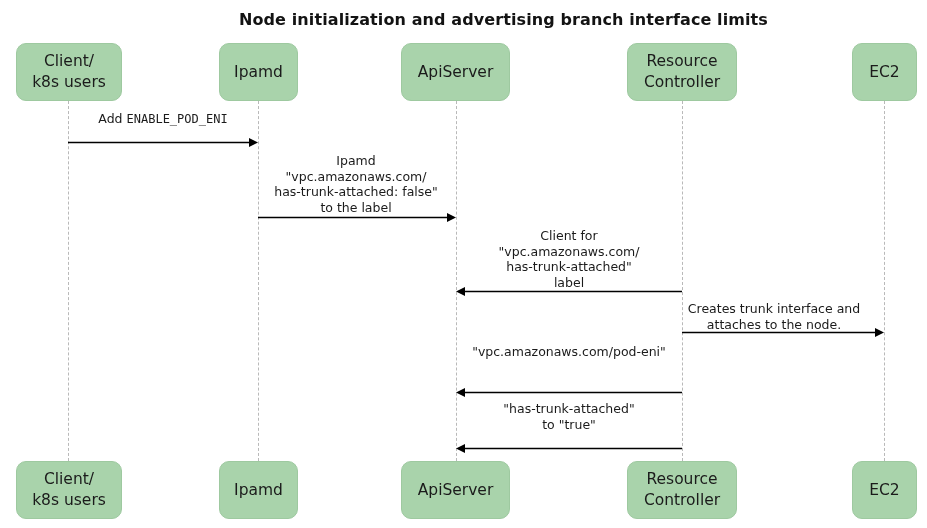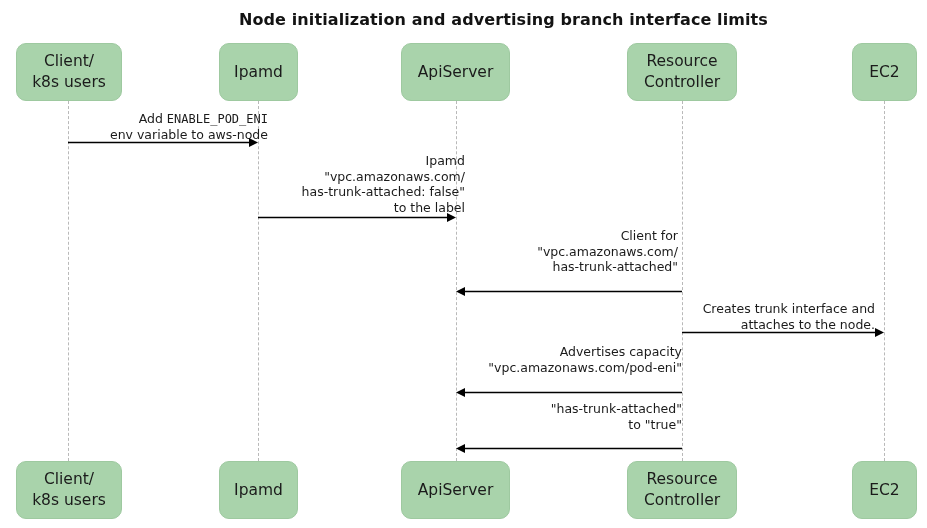--- a/index.html
+++ b/index.html
@@ -49,21 +49,21 @@
     font-size: 15.5px;
     line-height: 1.35;
     padding: 2px 4px;
   }
   .participant-label {
     display: block;
     white-space: pre-line;
   }
   .msg-label {
     position: absolute;
-    text-align: right;
+    text-align: center;
     font-size: 12.5px;
     line-height: 1.25;
     color: #1b1b1b;
     white-space: pre-line;
   }
   .msg-label .mono {
     font-family: "DejaVu Sans Mono", "Liberation Mono", monospace;
     font-size: 12px;
   }
   .msg-arrow {
@@ -83,49 +83,49 @@
   <div id="diagram-title">Node initialization and advertising branch interface limits</div>
 
   <div id="lifelines-layer">
       <div class="lifeline" style="left: 68px; top: 101px; height: 360px;"></div>
       <div class="lifeline" style="left: 258px; top: 101px; height: 360px;"></div>
       <div class="lifeline" style="left: 456px; top: 101px; height: 360px;"></div>
       <div class="lifeline" style="left: 682px; top: 101px; height: 360px;"></div>
       <div class="lifeline" style="left: 884px; top: 101px; height: 360px;"></div>
     </div>
   <div id="messages-layer">
-      <div class="msg-label" style="left: 58px; top: 111px; width: 210px;"><span style="display:block">Add <span class="mono">ENABLE_POD_ENI</span></span><span style="display:block">env variable to aws-node</span></div>
+      <div class="msg-label" style="left: 58px; top: 111px; width: 210px;"><span style="display:block">Add <span class="mono">ENABLE_POD_ENI</span></span></div>
       <div class="msg-arrow" style="left: 68px; top: 137px; width: 190px;">
         <svg width="190" height="11">
           <line x1="0" y1="5.5" x2="182" y2="5.5" stroke="#000" stroke-width="1.6"></line>
           <polygon points="190,5.5 181,1 181,10" fill="#000"></polygon>
         </svg>
       </div>
       <div class="msg-label" style="left: 247px; top: 153px; width: 218px;"><span style="display:block">Ipamd</span><span style="display:block">"vpc.amazonaws.com/</span><span style="display:block">has-trunk-attached: false"</span><span style="display:block">to the label</span></div>
       <div class="msg-arrow" style="left: 258px; top: 212px; width: 198px;">
         <svg width="198" height="11">
           <line x1="0" y1="5.5" x2="190" y2="5.5" stroke="#000" stroke-width="1.6"></line>
           <polygon points="198,5.5 189,1 189,10" fill="#000"></polygon>
         </svg>
       </div>
-      <div class="msg-label" style="left: 460px; top: 228px; width: 218px;"><span style="display:block">Client for</span><span style="display:block">"vpc.amazonaws.com/</span><span style="display:block">has-trunk-attached"</span></div>
+      <div class="msg-label" style="left: 460px; top: 228px; width: 218px;"><span style="display:block">Client for</span><span style="display:block">"vpc.amazonaws.com/</span><span style="display:block">has-trunk-attached"</span><span style="display:block">label</span></div>
       <div class="msg-arrow" style="left: 456px; top: 286px; width: 226px;">
         <svg width="226" height="11">
           <line x1="8" y1="5.5" x2="226" y2="5.5" stroke="#000" stroke-width="1.6"></line>
           <polygon points="0,5.5 9,1 9,10" fill="#000"></polygon>
         </svg>
       </div>
       <div class="msg-label" style="left: 673px; top: 301px; width: 202px;"><span style="display:block">Creates trunk interface and</span><span style="display:block">attaches to the node.</span></div>
       <div class="msg-arrow" style="left: 682px; top: 327px; width: 202px;">
         <svg width="202" height="11">
           <line x1="0" y1="5.5" x2="194" y2="5.5" stroke="#000" stroke-width="1.6"></line>
           <polygon points="202,5.5 193,1 193,10" fill="#000"></polygon>
         </svg>
       </div>
-      <div class="msg-label" style="left: 456px; top: 344px; width: 226px;"><span style="display:block">Advertises capacity</span><span style="display:block">"vpc.amazonaws.com/pod-eni"</span></div>
+      <div class="msg-label" style="left: 456px; top: 344px; width: 226px;"><span style="display:block">"vpc.amazonaws.com/pod-eni"</span></div>
       <div class="msg-arrow" style="left: 456px; top: 387px; width: 226px;">
         <svg width="226" height="11">
           <line x1="8" y1="5.5" x2="226" y2="5.5" stroke="#000" stroke-width="1.6"></line>
           <polygon points="0,5.5 9,1 9,10" fill="#000"></polygon>
         </svg>
       </div>
       <div class="msg-label" style="left: 456px; top: 401px; width: 226px;"><span style="display:block">"has-trunk-attached"</span><span style="display:block">to "true"</span></div>
       <div class="msg-arrow" style="left: 456px; top: 443px; width: 226px;">
         <svg width="226" height="11">
           <line x1="8" y1="5.5" x2="226" y2="5.5" stroke="#000" stroke-width="1.6"></line>

